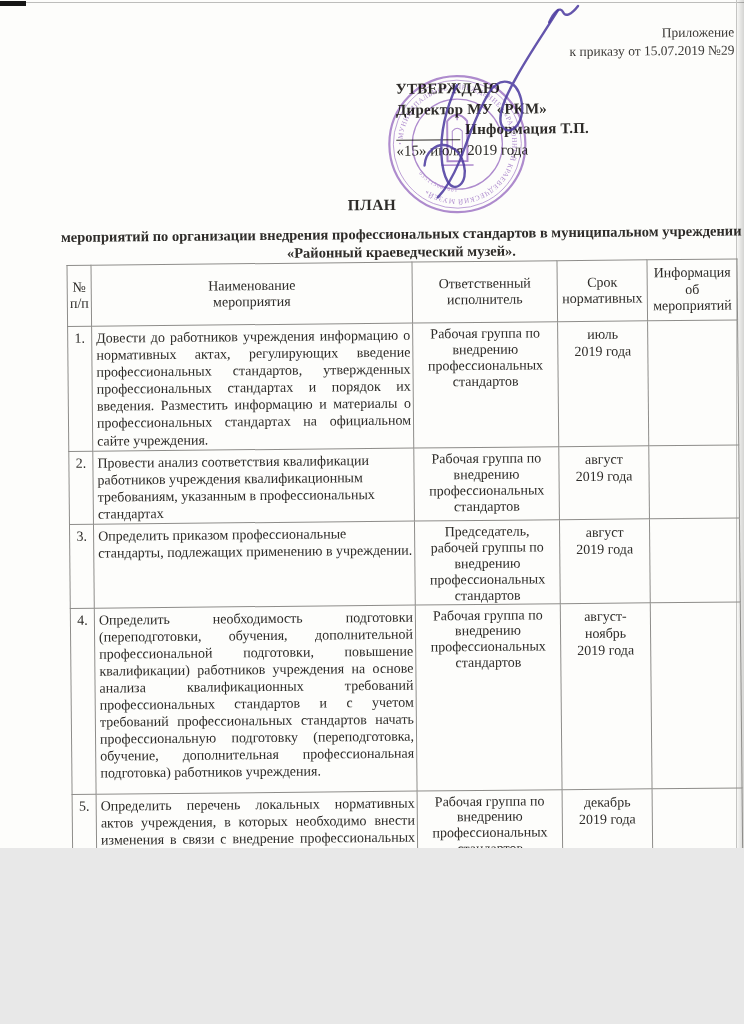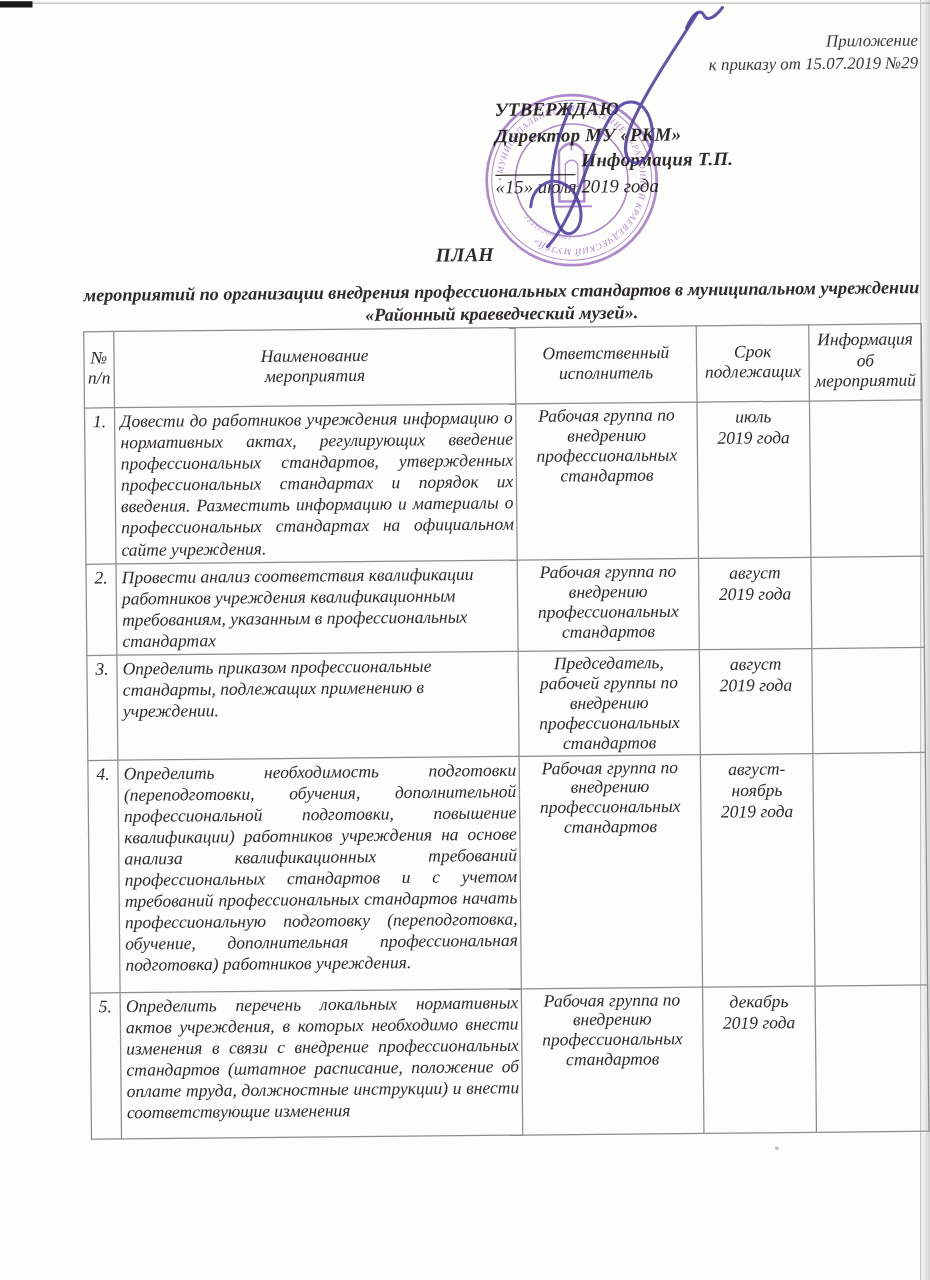--- a/index.html
+++ b/index.html
@@ -1,18 +1,18 @@
 <!DOCTYPE html>
 <html style="--stamp_ink: #9a6ec2; --pen_ink: #4e3da0; --table_border: #8e8d8a; --text: #2e2c29;"><head>
 <meta charset="utf-8">
 <style>
   html,body{margin:0;padding:0;background:#e8e8e8;}
   .page{
-    position:relative;width:744px;height:1024px;background:#fdfdfb;overflow:hidden;
-    font-family:"Liberation Serif","DejaVu Serif",serif;color:var(--text,#2e2c29);font-style:italic;
+    position:relative;width:744px;height:848px;background:#fdfdfb;overflow:hidden;
+    font-family:"Liberation Serif","DejaVu Serif",serif;color:var(--text,#2e2c29);
   }
   
   .top-line{position:absolute;left:0;top:2px;width:100%;height:1px;background:#bdbdbb;}
   .black-mark{position:absolute;left:0;top:1px;width:26px;height:5px;background:#161616;}
   .edge-line{position:absolute;left:736px;top:0;width:1px;height:100%;background:#c6c6c4;}
   .right-shadow{position:absolute;right:0;top:0;width:8px;height:100%;
     background:linear-gradient(to right,rgba(0,0,0,0),rgba(0,0,0,.16));}
   .speck{position:absolute;left:620px;top:917px;width:3px;height:3px;border-radius:50%;
     background:#8a8a94;opacity:.55;}
   
@@ -122,21 +122,21 @@
       </colgroup>
       <tbody>
           <tr class="h-head">
         <th>№
 п/п</th>
         <th>Наименование
 мероприятия</th>
         <th>Ответственный
 исполнитель</th>
         <th>Срок
-подлежащих</th>
+нормативных</th>
         <th>Информация
 об
 мероприятий</th>
       </tr>
       <tr class="h-r1 justify">
         <td class="c-num">1.</td>
         <td class="c-act">Довести до работников учреждения информацию о нормативных актах, регулирующих введение профессиональных стандартов, утвержденных профессиональных стандартах и порядок их введения. Разместить информацию и материалы о профессиональных стандартах на официальном сайте учреждения.</td>
         <td class="c-resp">Рабочая группа по внедрению профессиональных стандартов</td>
         <td class="c-dead">июль
 2019 года</td>

